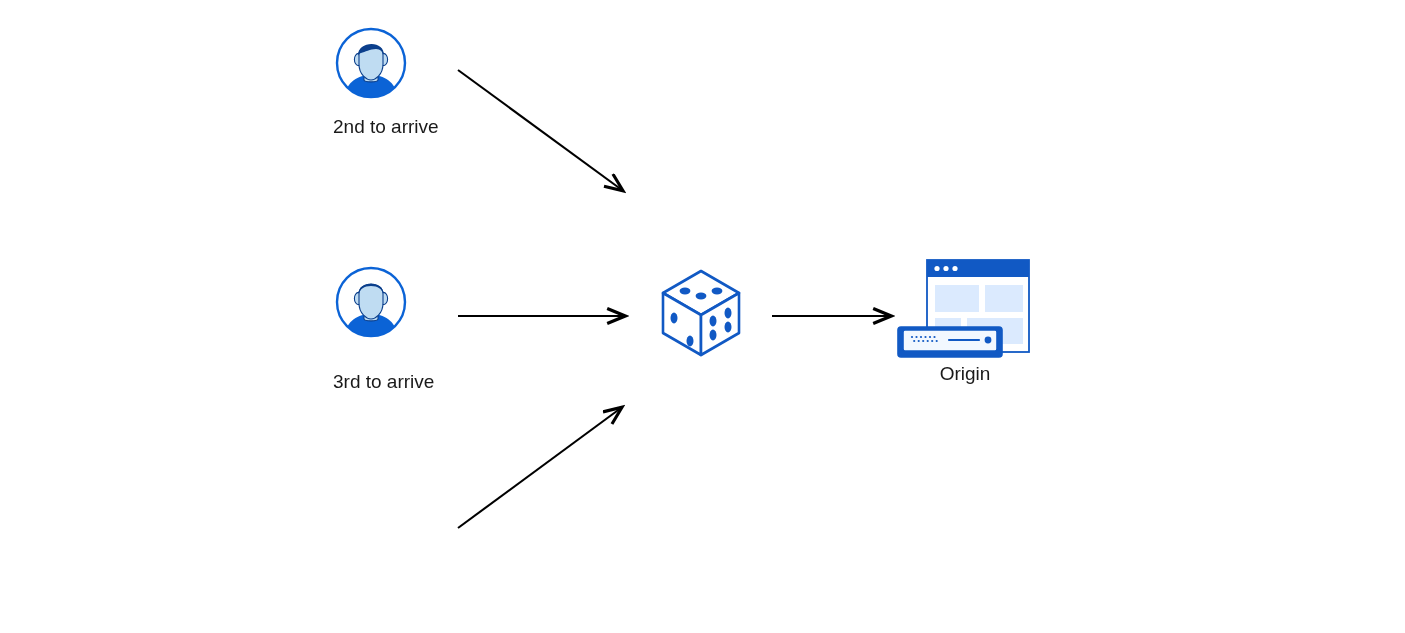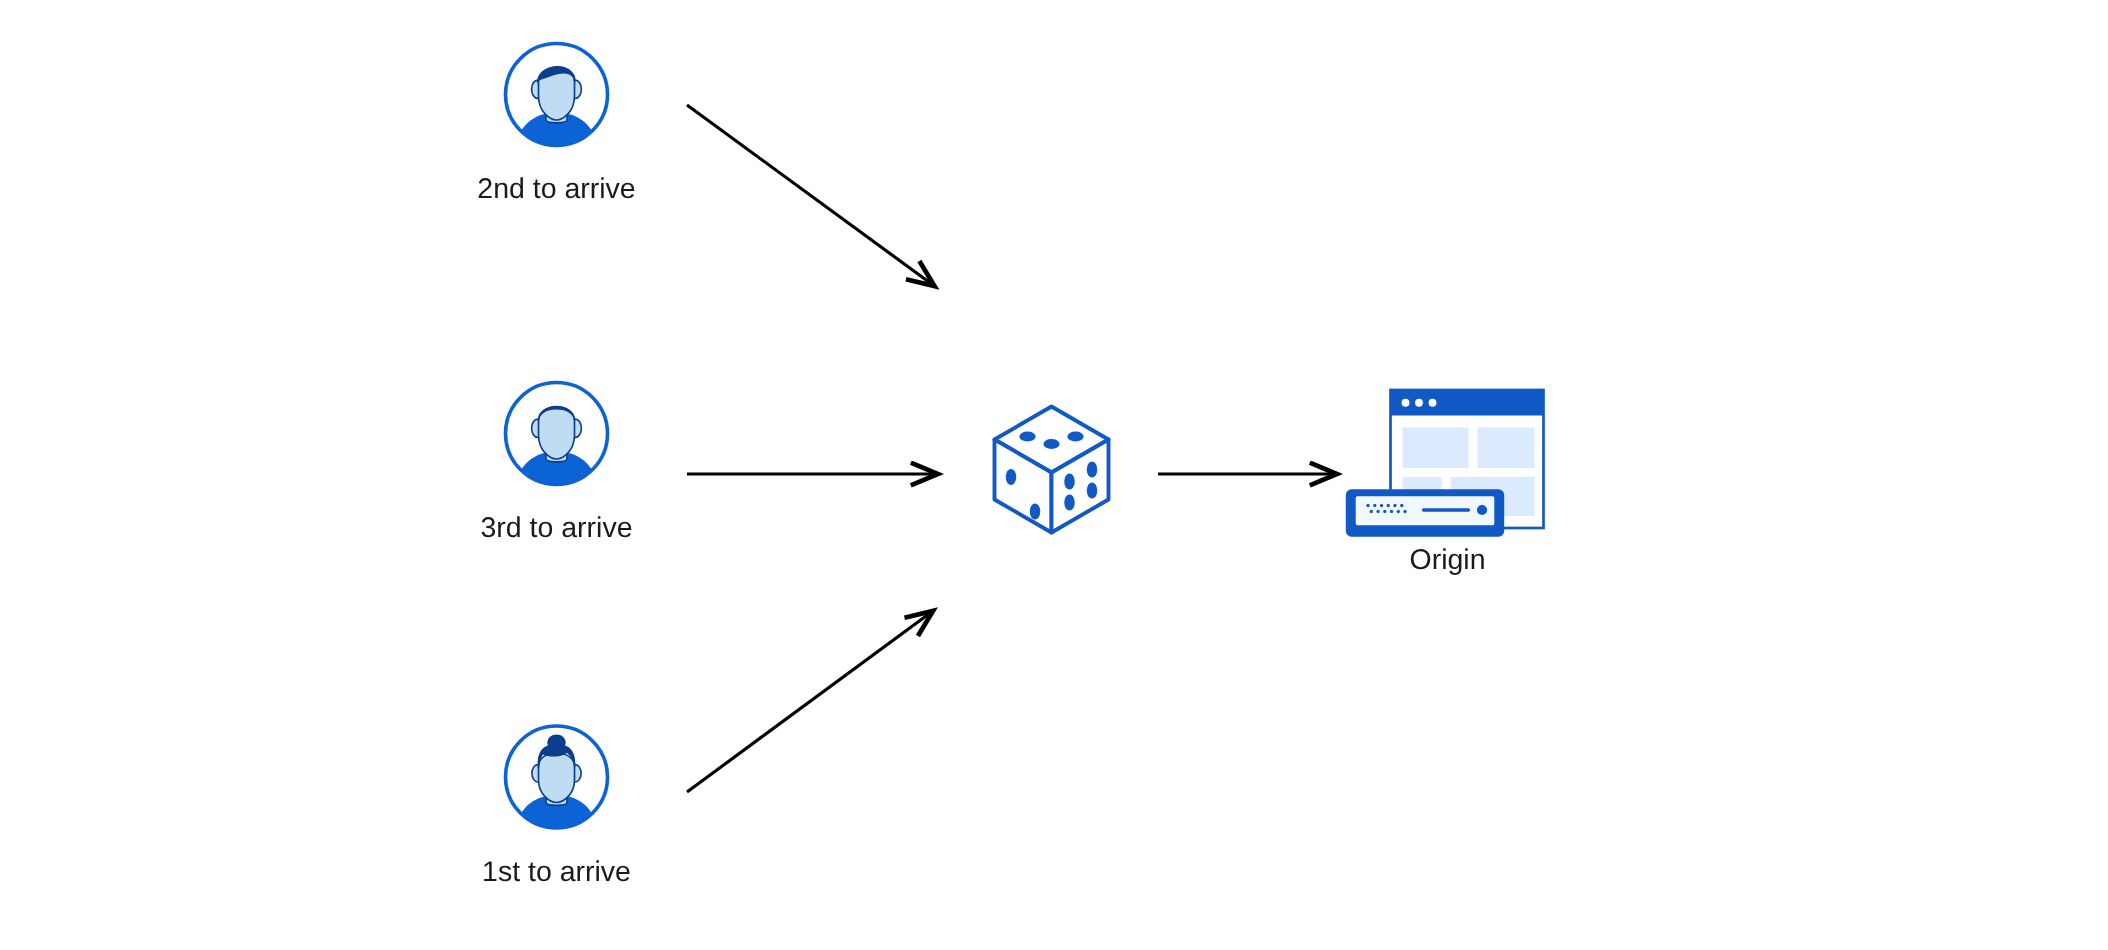--- a/index.html
+++ b/index.html
@@ -16,21 +16,21 @@
     position: relative;
     width: 1405px;
     height: 633px;
     background: #ffffff;
     overflow: hidden;
   }
   .node {
     position: absolute;
     display: flex;
     flex-direction: column;
-    align-items: center;
+    align-items: flex-start;
   }
   .caption {
     font-size: 19px;
     line-height: 24px;
     color: #1a1a1a;
     white-space: nowrap;
     text-align: center;
     font-family: "Liberation Sans", sans-serif;
   }
   .avatar-wrap { width: 76px; height: 76px; }
@@ -78,60 +78,40 @@
           <ellipse cx="25.5" cy="34.5" rx="4.1" ry="6.1" fill="#bfdcf2" stroke="#0b3f8c" stroke-width="1.1"></ellipse>
           <ellipse cx="50.5" cy="34.5" rx="4.1" ry="6.1" fill="#bfdcf2" stroke="#0b3f8c" stroke-width="1.1"></ellipse>
           <path d="M26 30 C26 17 50 17 50 30 L50 39 C50 50 42 55 38 55 C34 55 26 50 26 39 Z" fill="#bfdcf2" stroke="#0b3f8c" stroke-width="1.1"></path>
           <path d="M25 31 C24 16 52 14 51 31 C51 27 47 24 43 24 C37 24 32 27 28 28 C26 28.5 25.4 29.6 25 31 Z" fill="#0b3f8c"></path>
         </g>
       </svg>
     </div>
     <div class="caption avatar-caption">2nd to arrive</div>
   </div>
 
-  <div class="node" style="left:333px; top:251px; width:76px;">
+  <div class="node" style="left:333px; top:264px; width:76px;gap:16px;">
     <div class="avatar-wrap">
       <svg width="76" height="76" viewBox="0 0 76 76">
         <clipPath id="clipB">
             <circle cx="38" cy="38" r="34"></circle>
           </clipPath>
         <circle cx="38" cy="38" r="34" fill="#ffffff" stroke="#0b63d6" stroke-width="2.4"></circle>
         <g clip-path="url(#clipB)">
           <path d="M10 76 C12 58 24 50 38 50 C52 50 64 58 66 76 Z" fill="#0b63d6"></path>
           <path d="M31 44 L31 55 C31 57.5 45 57.5 45 55 L45 44 Z" fill="#bfdcf2" stroke="#0b3f8c" stroke-width="1.1"></path>
           <ellipse cx="25.5" cy="34.5" rx="4.1" ry="6.1" fill="#bfdcf2" stroke="#0b3f8c" stroke-width="1.1"></ellipse>
           <ellipse cx="50.5" cy="34.5" rx="4.1" ry="6.1" fill="#bfdcf2" stroke="#0b3f8c" stroke-width="1.1"></ellipse>
           <path d="M26 30 C26 17 50 17 50 30 L50 39 C50 50 42 55 38 55 C34 55 26 50 26 39 Z" fill="#bfdcf2" stroke="#0b3f8c" stroke-width="1.1"></path>
           <path d="M25.5 30 C25 16 51 16 50.5 30 C49 25 45 22 38 22 C31 22 27 25 25.5 30 Z" fill="#0b3f8c"></path>
         </g>
       </svg>
     </div>
     <div class="caption avatar-caption">3rd to arrive</div>
   </div>
 
-  <div class="node" style="left:333px; top:480px; width:76px;">
-    <div class="avatar-wrap">
-      <svg width="76" height="76" viewBox="0 0 76 76">
-        <clipPath id="clipC">
-            <circle cx="38" cy="38" r="34"></circle>
-          </clipPath>
-        <circle cx="38" cy="38" r="34" fill="#ffffff" stroke="#0b63d6" stroke-width="2.4"></circle>
-        <g clip-path="url(#clipC)">
-          <path d="M10 76 C12 58 24 50 38 50 C52 50 64 58 66 76 Z" fill="#0b63d6"></path>
-          <path d="M31 44 L31 55 C31 57.5 45 57.5 45 55 L45 44 Z" fill="#bfdcf2" stroke="#0b3f8c" stroke-width="1.1"></path>
-          <ellipse cx="25.5" cy="35.5" rx="3.9" ry="5.8" fill="#bfdcf2" stroke="#0b3f8c" stroke-width="1.1"></ellipse>
-          <ellipse cx="50.5" cy="35.5" rx="3.9" ry="5.8" fill="#bfdcf2" stroke="#0b3f8c" stroke-width="1.1"></ellipse>
-          <path d="M26 31 C26 19 50 19 50 31 L50 40 C50 50 42 55 38 55 C34 55 26 50 26 40 Z" fill="#bfdcf2" stroke="#0b3f8c" stroke-width="1.1"></path>
-          <path d="M26 36 C23 18 32 16 38 16 C44 16 53 18 50 36 C50 30 49 25 45 22 C41 25 33 25 29 23 C27 26 26.5 31 26 36 Z" fill="#0b3f8c"></path>
-          <ellipse cx="38" cy="15" rx="6.2" ry="5.4" fill="#0b3f8c"></ellipse>
-        </g>
-      </svg>
-    </div>
-    <div class="caption avatar-caption">1st to arrive</div>
-  </div>
 
   <div class="node" style="left:655px; top:265px; width:92px;">
     <div>
       <svg width="92" height="96" viewBox="0 0 92 96">
 
         <g fill="#ffffff" stroke="#1159c4" stroke-width="2.6" stroke-linejoin="round">
           <path d="M46 6 L84 28 L46 50 L8 28 Z"></path>
           <path d="M8 28 L46 50 L46 90 L8 68 Z"></path>
           <path d="M84 28 L84 68 L46 90 L46 50 Z"></path>
         </g>

